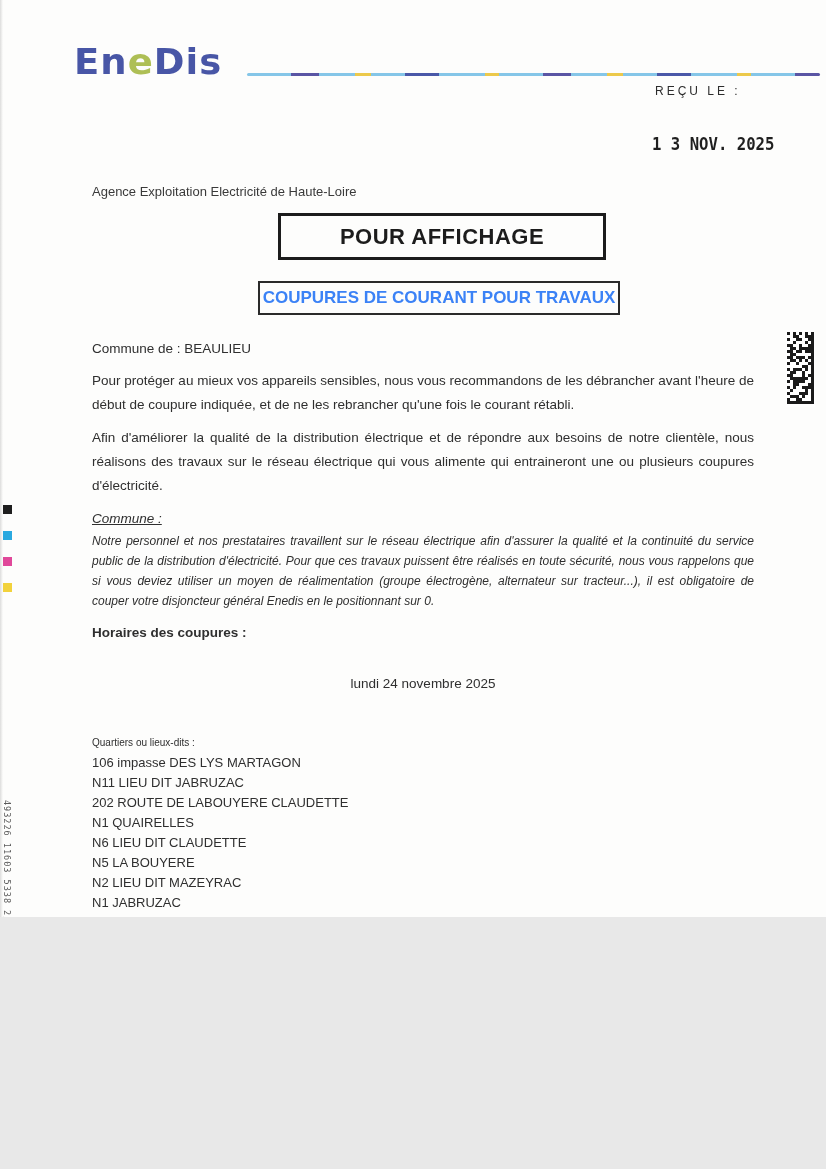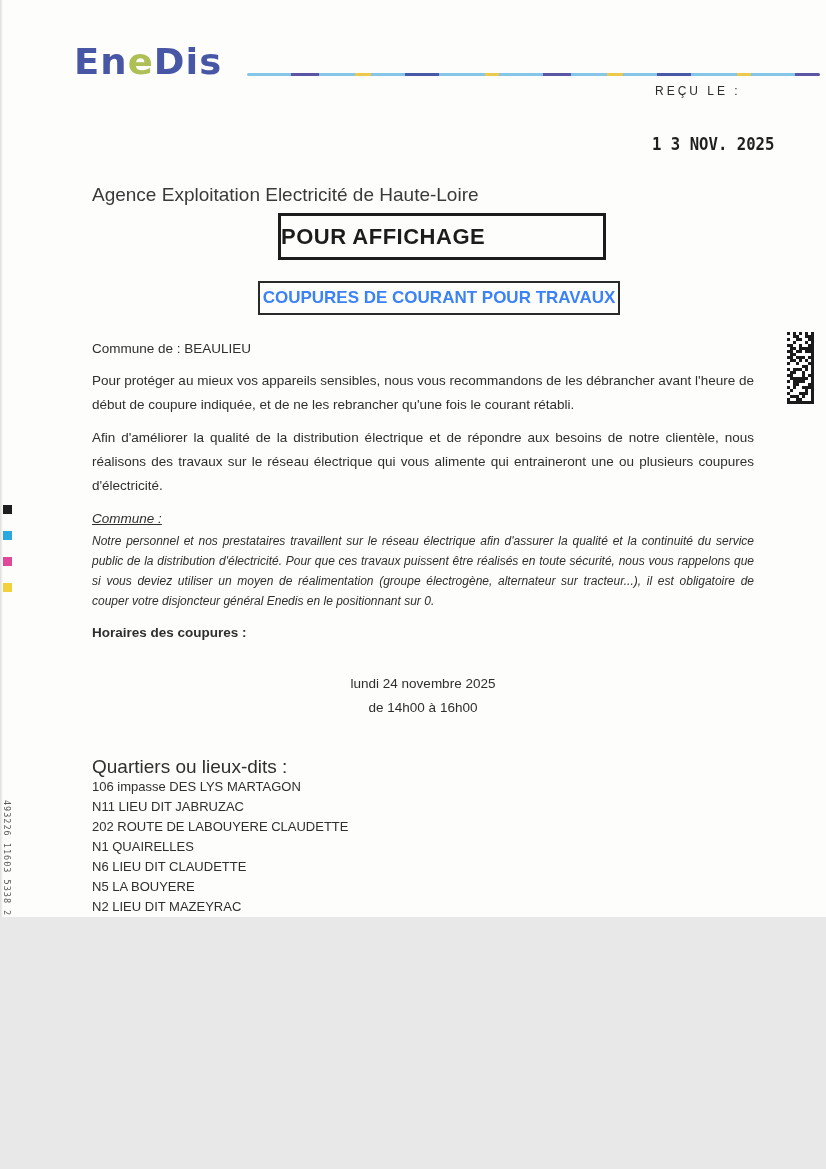--- a/index.html
+++ b/index.html
@@ -29,39 +29,39 @@
       #ecc94b 108px 124px,#85c6e8 124px 158px,#4a58a8 158px 192px,
       #85c6e8 192px 238px,#ecc94b 238px 252px);}
 
   .recu{position:absolute;left:655px;top:84px;
     font-size:12px;letter-spacing:3px;color:#2c2c2c;font-weight:500;}
   .recu-date{position:absolute;left:652px;top:134px;
     font-family:"DejaVu Sans Mono", monospace;
     font-size:17px;font-weight:700;color:#1f1f1f;letter-spacing:0px;
     transform:scaleX(.92);transform-origin:left;white-space:nowrap;}
 
-  .agency{position:absolute;left:92px;top:184px;font-size:19px;color:#3a3a3a;}
+  .agency{position:absolute;left:92px;top:184px;font-size:13px;color:#3a3a3a;}
 
   
   .box-affichage{position:absolute;left:278px;top:213px;width:322px;height:41px;
-    border:3px solid #1c1c1c;display:flex;align-items:center;
+    border:3px solid #1c1c1c;display:flex;align-items:center;justify-content:center;
     font-size:22px;font-weight:700;color:#1c1c1c;letter-spacing:.5px;}
   .box-coupures{position:absolute;left:258px;top:281px;width:358px;height:30px;
     border:2px solid #2a2a2a;display:flex;align-items:center;justify-content:center;
     font-size:17px;font-weight:700;color:#3b82f6;}
 
   
   .content{position:absolute;left:92px;top:337px;width:662px;font-size:13.5px;line-height:24px;}
   .para{ text-align:justify;margin:0 0 9px 0;}
   .commune{margin:0 0 8px 0;}
   .rappel-label{font-style:italic;text-decoration:underline;margin:3px 0 0 0;}
   .rappel-text{font-style:italic;text-align:justify;line-height:20px;font-size:12px;margin:0 0 10px 0;}
   .horaires{font-weight:700;margin:2px 0 0 0;}
   .schedule{margin-top:27px;line-height:24px;text-align:center;}
-  .quartiers{margin-top:37px;line-height:20px;font-size:19px;}
+  .quartiers{margin-top:37px;line-height:20px;font-size:10px;}
   .addr{line-height:20px;font-size:13px;}
 
   
   .datamatrix{position:absolute;left:786px;top:330px;width:29px;height:77px;background:#fff;}
 
   
   .cmyk{position:absolute;left:3px;width:9px;height:9px;}
 
   
   .print-ref{position:absolute;left:2px;top:800px;height:170px;
@@ -101,21 +101,20 @@
 
   <div class="content">
     <div class="commune">Commune de : BEAULIEU</div>
     <p class="para">Pour protéger au mieux vos appareils sensibles, nous vous recommandons de les débrancher avant l'heure de début de coupure indiquée, et de ne les rebrancher qu'une fois le courant rétabli.</p>
     <p class="para">Afin d'améliorer la qualité de la distribution électrique et de répondre aux besoins de notre clientèle, nous réalisons des travaux sur le réseau électrique qui vous alimente qui entraineront une ou plusieurs coupures d'électricité.</p>
     <div class="rappel-label">Commune :</div>
     <div class="rappel-text">Notre personnel et nos prestataires travaillent sur le réseau électrique afin d'assurer la qualité et la continuité du service public de la distribution d'électricité. Pour que ces travaux puissent être réalisés en toute sécurité, nous vous rappelons que si vous deviez utiliser un moyen de réalimentation (groupe électrogène, alternateur sur tracteur...), il est obligatoire de couper votre disjoncteur général Enedis en le positionnant sur 0.</div>
     <div class="horaires">Horaires des coupures :</div>
     <div class="schedule">
       <div>lundi 24 novembre 2025</div>
-      <div>de 14h00 à 16h00</div>
     </div>
     <div class="quartiers">Quartiers ou lieux-dits :</div>
     <div class="addr">106 impasse DES LYS MARTAGON</div>
     <div class="addr">N11 LIEU DIT JABRUZAC</div>
     <div class="addr">202 ROUTE DE LABOUYERE CLAUDETTE</div>
     <div class="addr">N1 QUAIRELLES</div>
     <div class="addr">N6 LIEU DIT CLAUDETTE</div>
     <div class="addr">N5 LA BOUYERE</div>
     <div class="addr">N2 LIEU DIT MAZEYRAC</div>
     <div class="addr">N1 JABRUZAC</div>

